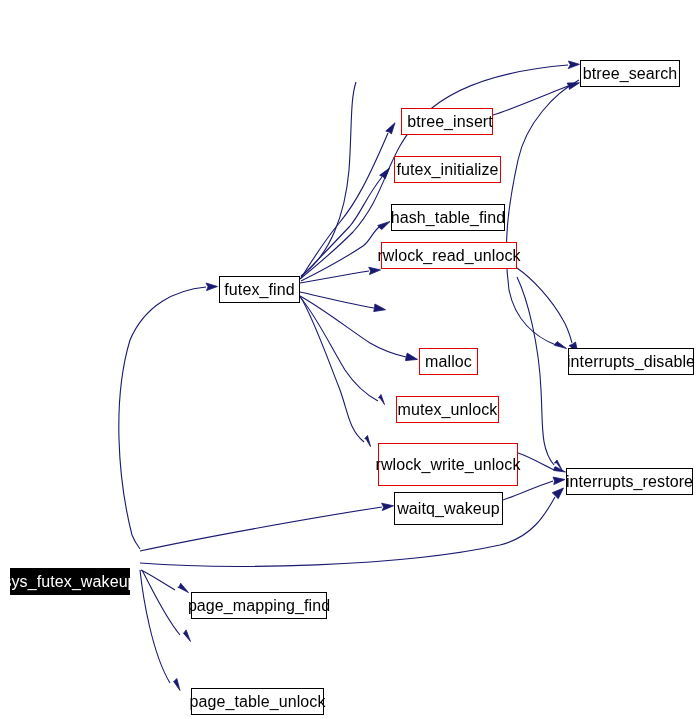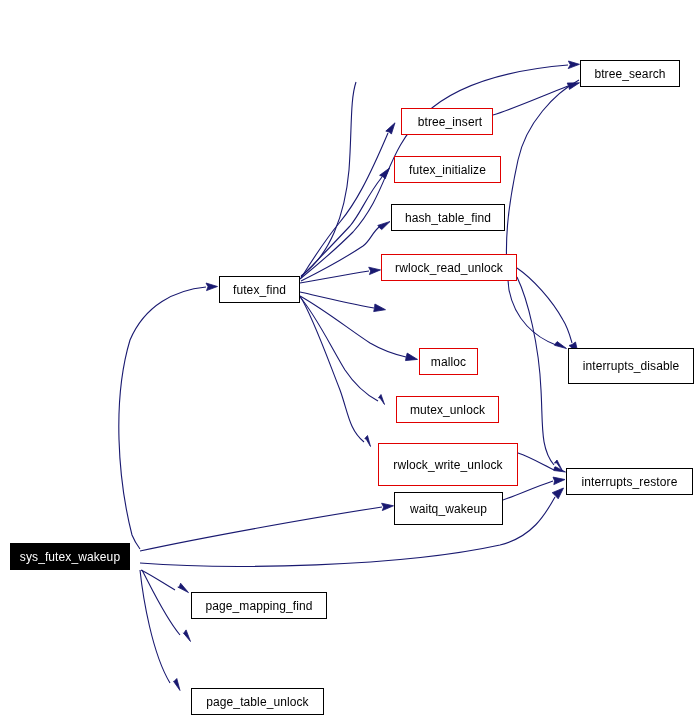--- a/index.html
+++ b/index.html
@@ -32,21 +32,21 @@
     stroke-width: 0.8;
   }
   .node-box {
     position: absolute;
     box-sizing: border-box;
     border: 1px solid #000000;
     background: #ffffff;
     display: flex;
     align-items: center;
     justify-content: center;
-    font-size: 12px;
+    font-size: 16px;
     color: #000000;
     white-space: nowrap;
     letter-spacing: 0.1px;
   }
   .node-box.red {
     border-color: #e00000;
   }
   .node-box.current {
     border-color: #000000;
     background: #000000;
@@ -168,21 +168,21 @@
       <path class="edge-path" d="M503,500 C520,494 535,487 553,481"></path>
       <polygon class="arrow-head" points="553.8,484.6 565,479.5 553,477.1 554.6,480.9"></polygon>
     </g>
 
     <g>
       <path class="edge-path" d="M301,276 C330,255 345,215 349,170 C352,130 350,100 356,82"></path>
     </g>
 
   </svg>
 
-  <div class="node-box current" style="left:10px; top:543px; width:120px; height:27px;">
+  <div class="node-box current" style="left:10px; top:568px; width:120px; height:27px;">
     <span class="node-label">sys_futex_wakeup</span>
   </div>
 
   <div class="node-box" style="left:219px; top:276px; width:81px; height:27px;">
     <span class="node-label">futex_find</span>
   </div>
 
   <div class="node-box" style="left:580px; top:60px; width:100px; height:27px;">
     <span class="node-label">btree_search</span>
   </div>
@@ -192,42 +192,42 @@
   </div>
 
   <div class="node-box red" style="left:394px; top:156px; width:107px; height:27px;">
     <span class="node-label">futex_initialize</span>
   </div>
 
   <div class="node-box" style="left:391px; top:204px; width:114px; height:27px;text-align:center;">
     <span class="node-label">hash_table_find</span>
   </div>
 
-  <div class="node-box red" style="left:381px; top:254px; width:136px; height:27px;">
+  <div class="node-box red" style="left:381px; top:242px; width:136px; height:27px;">
     <span class="node-label">rwlock_read_unlock</span>
   </div>
 
 
   <div class="node-box red" style="left:419px; top:348px; width:59px; height:27px;">
     <span class="node-label">malloc</span>
   </div>
 
   <div class="node-box red" style="left:396px; top:396px; width:103px; height:27px;text-align:right;">
     <span class="node-label">mutex_unlock</span>
   </div>
 
   <div class="node-box red" style="left:378px; top:443px; width:140px; height:43px;">
     <span class="node-label">rwlock_write_unlock</span>
   </div>
 
   <div class="node-box" style="left:394px; top:492px; width:109px; height:33px;">
     <span class="node-label">waitq_wakeup</span>
   </div>
 
-  <div class="node-box" style="left:568px; top:348px; width:126px; height:36px;">
+  <div class="node-box" style="left:568px; top:348px; width:126px; height:27px;">
     <span class="node-label">interrupts_disable</span>
   </div>
 
   <div class="node-box" style="left:566px; top:468px; width:127px; height:27px;">
     <span class="node-label">interrupts_restore</span>
   </div>
 
   <div class="node-box" style="left:191px; top:592px; width:136px; height:27px;">
     <span class="node-label">page_mapping_find</span>
   </div>

